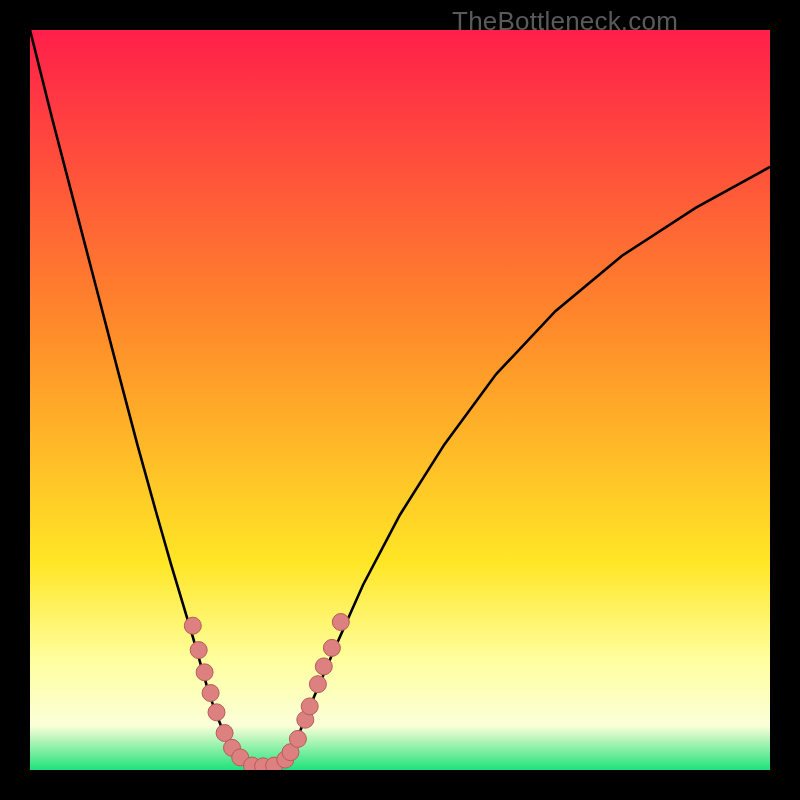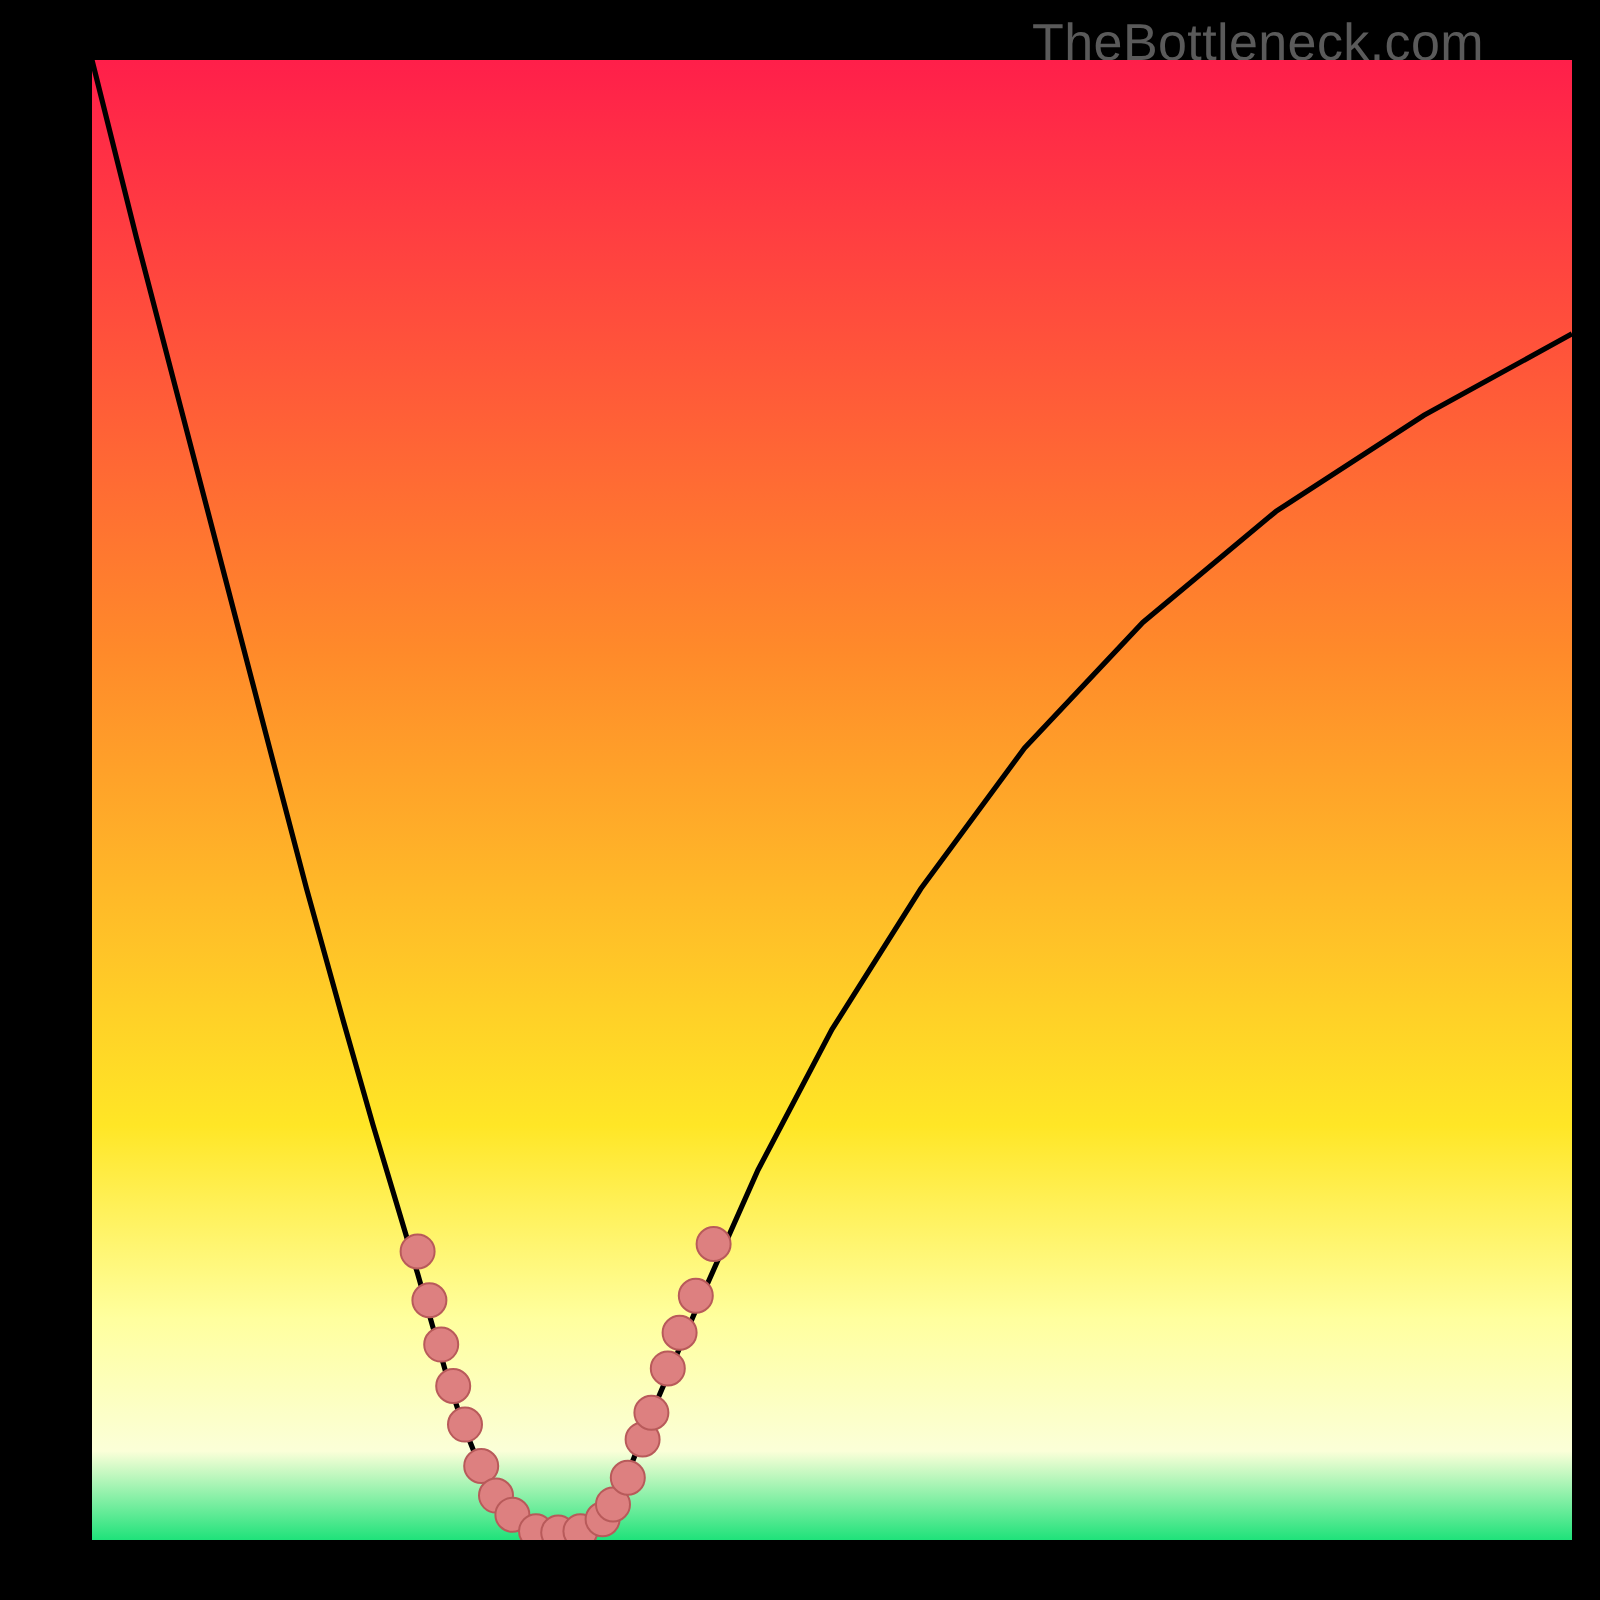--- a/index.html
+++ b/index.html
@@ -7,25 +7,24 @@
     padding: 0;
     width: 800px;
     height: 800px;
     background: #000;
     overflow: hidden;
     font-family: Arial, Helvetica, sans-serif;
   }
   .frame {
     position: absolute;
     top: 0;
-    left: 16px;
+    left: 0;
     width: 692px;
     height: 800px;
     background: #000;
-    padding-left: 48px;
   }
   .plot {
     position: absolute;
     left: 30px;
     top: 30px;
     width: 740px;
     height: 740px;
     overflow: hidden;
   }
   .gradient-bg {

